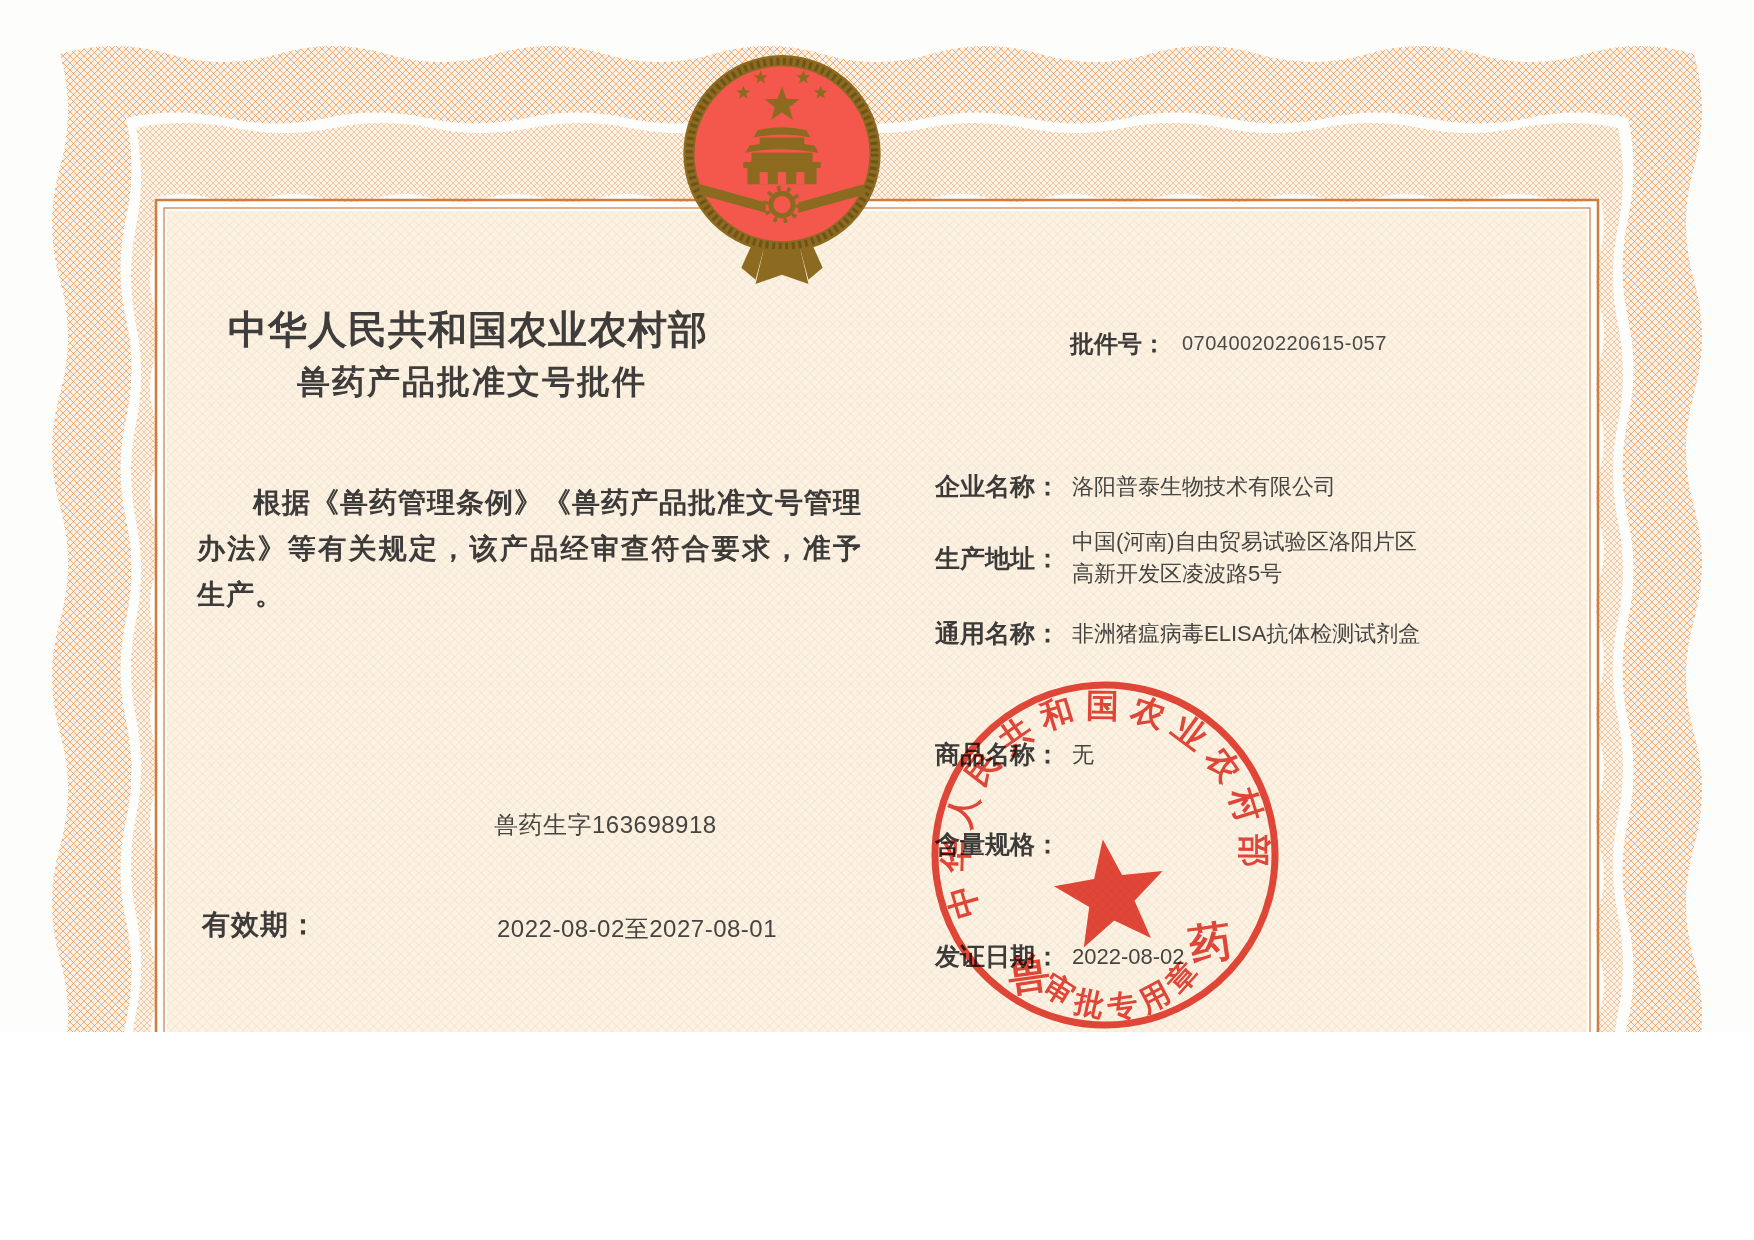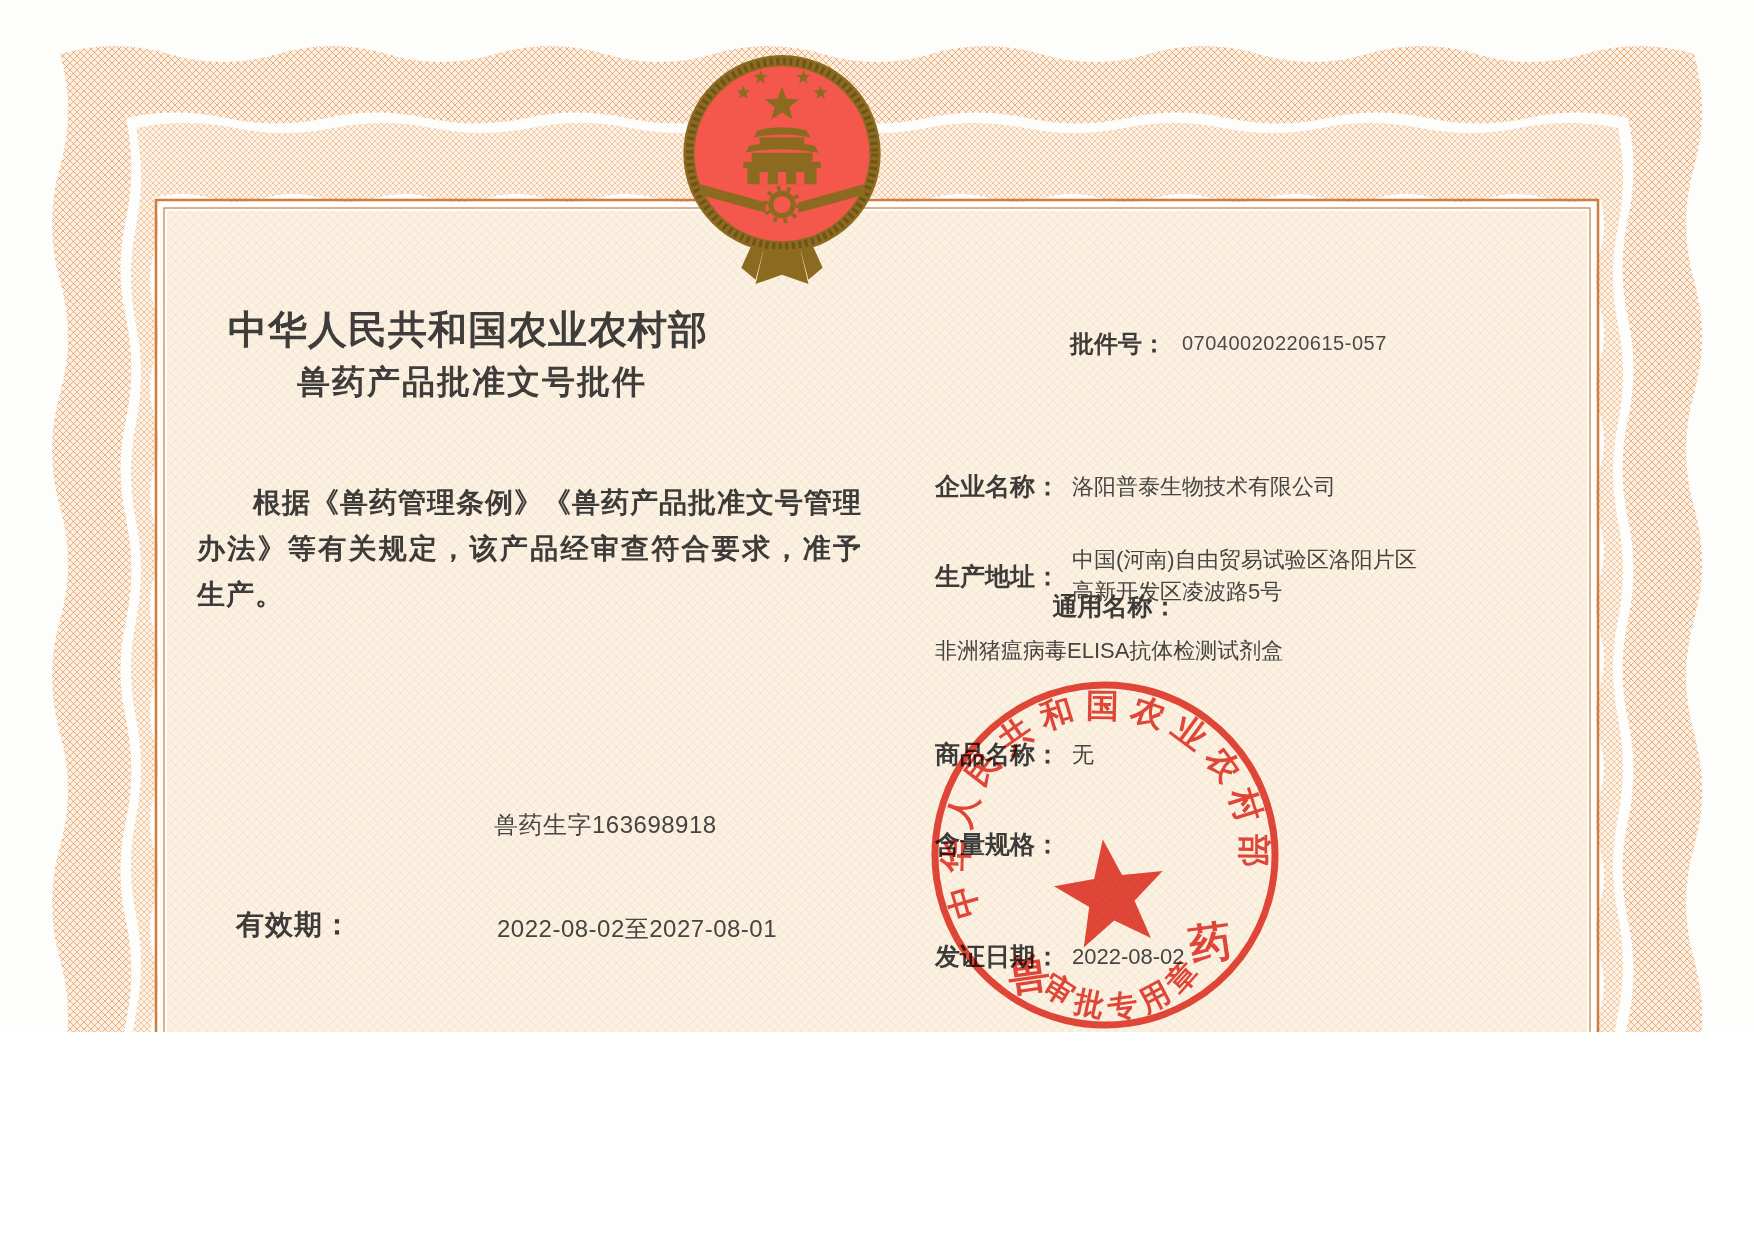--- a/index.html
+++ b/index.html
@@ -101,32 +101,32 @@
 
   <div class="cert-title">中华人民共和国农业农村部</div>
   <div class="cert-subtitle">兽药产品批准文号批件</div>
 
   <div class="appr-label">批件号：</div>
   <div class="appr-value">07040020220615-057</div>
 
   <div class="body-par">根据《兽药管理条例》《兽药产品批准文号管理办法》等有关规定，该产品经审查符合要求，准予生产。</div>
 
   <div class="l-value" style="left:494px;top:809px;">兽药生字163698918</div>
-  <div class="l-label" style="left:202px;top:906px;margin-left:34px;">有效期：</div>
+  <div class="l-label" style="left:202px;top:906px;">有效期：</div>
   <div class="l-value" style="left:497px;top:913px;">2022-08-02至2027-08-01</div>
 
   <div class="rrow" style="top:470px;justify-content:flex-end;">
     <div class="r-label">企业名称：</div>
     <div class="r-value nowrap">洛阳普泰生物技术有限公司</div>
   </div>
-  <div class="rrow" style="top:544px;justify-content:space-between;">
+  <div class="rrow" style="top:526px;justify-content:space-between;">
     <div class="r-label">生产地址：</div>
     <div class="r-value">中国(河南)自由贸易试验区洛阳片区高新开发区凌波路5号</div>
   </div>
-  <div class="rrow" style="top:590px;flex-direction:column;">
+  <div class="rrow" style="top:617px;">
     <div class="r-label">通用名称：</div>
     <div class="r-value">非洲猪瘟病毒ELISA抗体检测试剂盒</div>
   </div>
   <div class="rrow" style="top:738px;">
     <div class="r-label">商品名称：</div>
     <div class="r-value nowrap">无</div>
   </div>
   <div class="rrow" style="top:828px;flex-direction:column;">
     <div class="r-label">含量规格：</div>
   </div>

